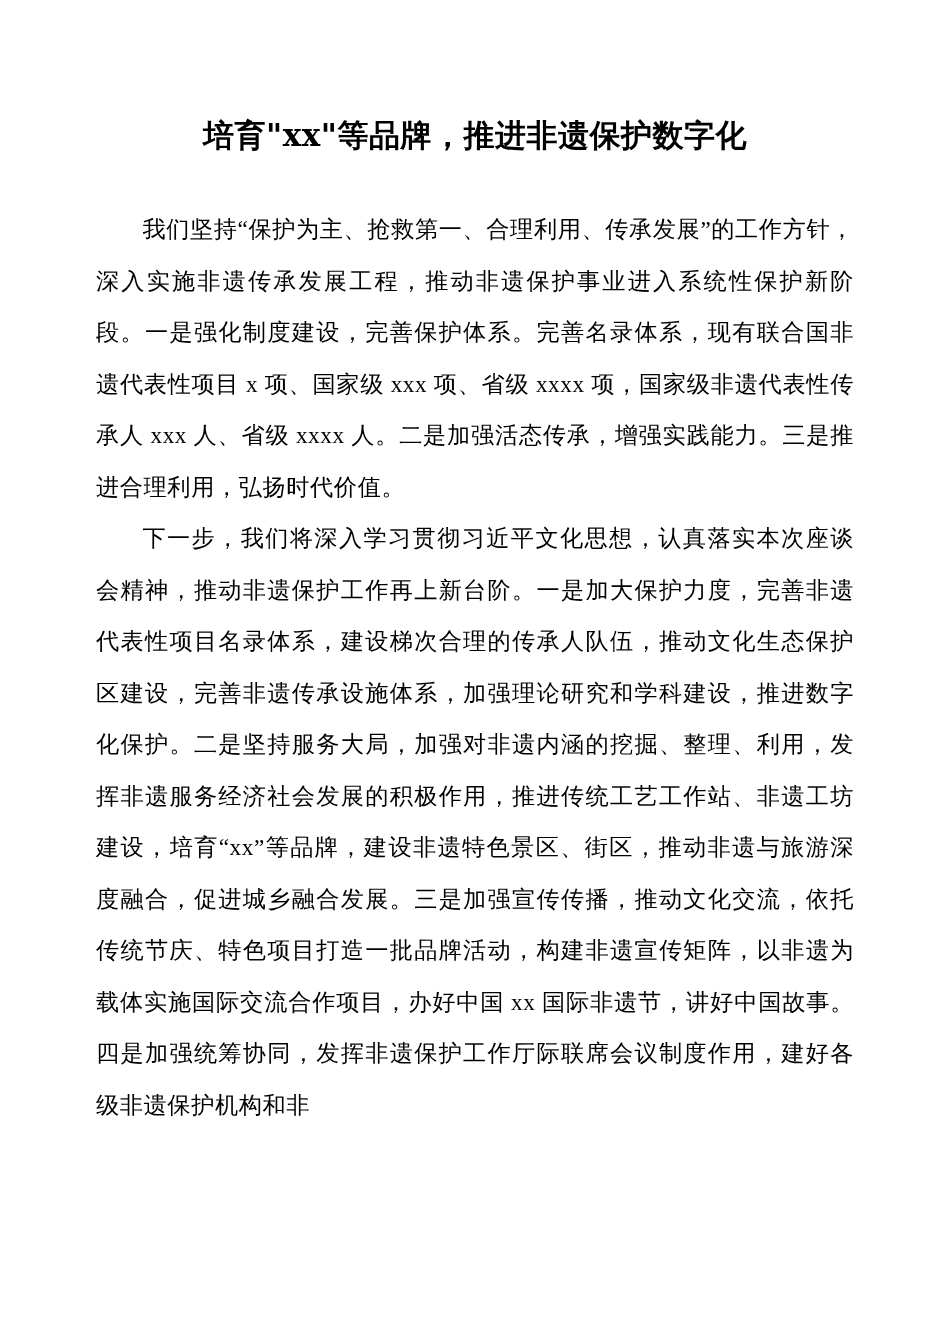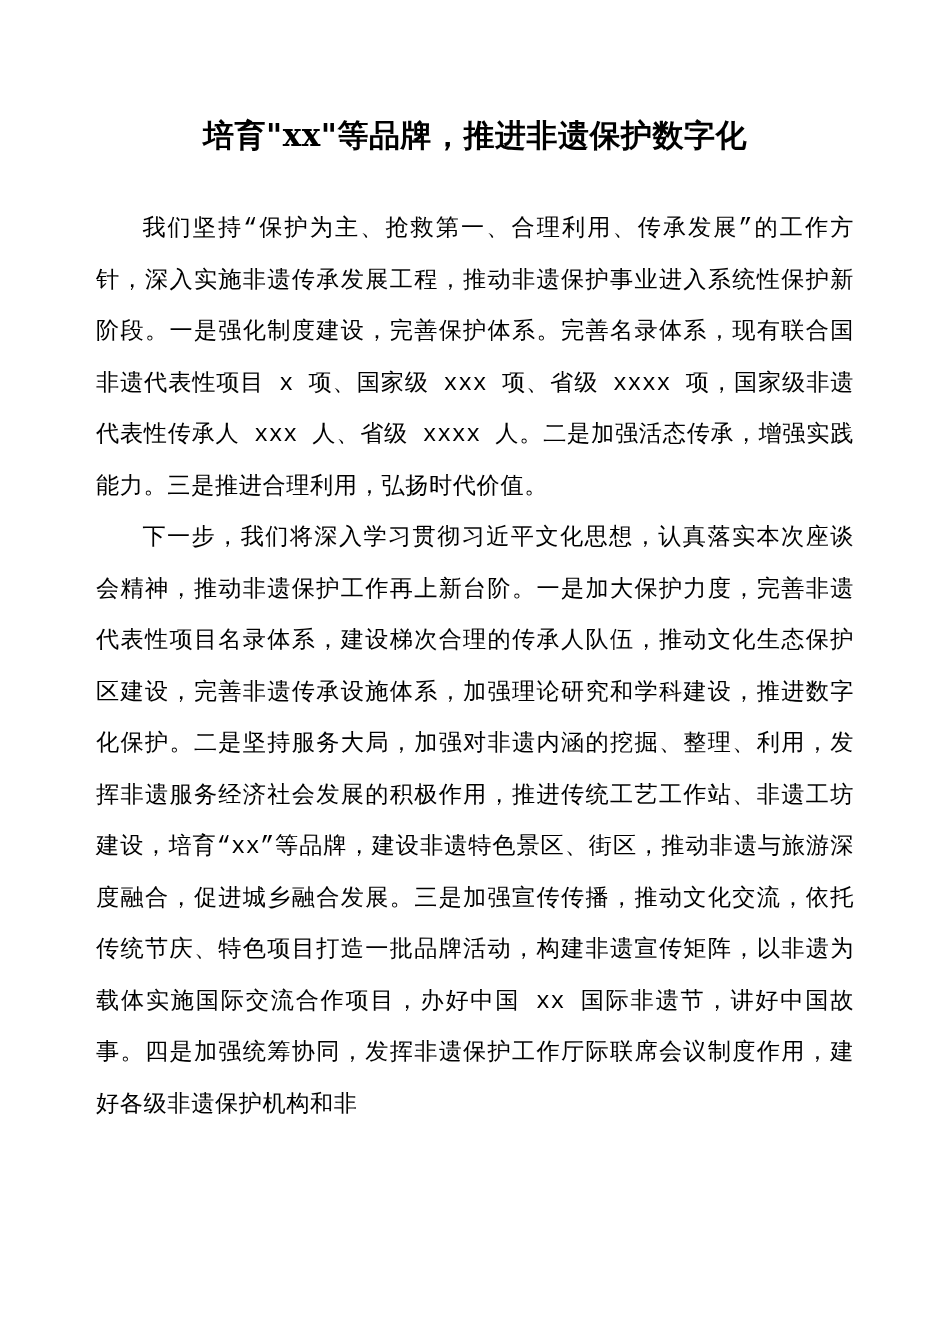--- a/index.html
+++ b/index.html
@@ -26,21 +26,21 @@
     font-family: "DejaVu Serif", "Liberation Serif", serif;
     font-weight: bold;
     font-size: 31px;
     line-height: 46px;
     text-align: center;
     letter-spacing: 0.5px;
     margin: 0 0 46px 0;
     color: #000000;
   }
   .doc-body {
-    font-family: Liberation Mono, monospace;
+    font-family: Liberation Serif, serif;
     font-size: 23.2px;
     line-height: 51.5px;
     text-align: justify;
     text-justify: inter-ideograph;
     letter-spacing: 0.6px;
     color: #000000;
   }
   .para {
     margin: 0;
     text-indent: 2em;

